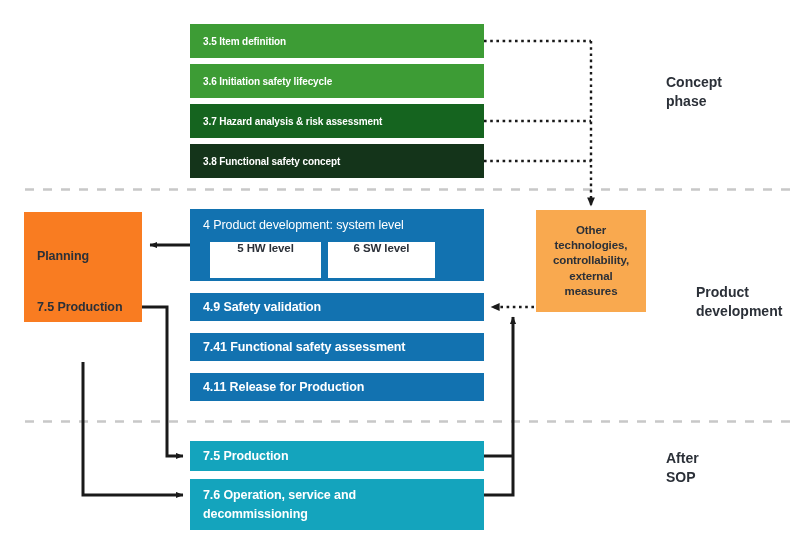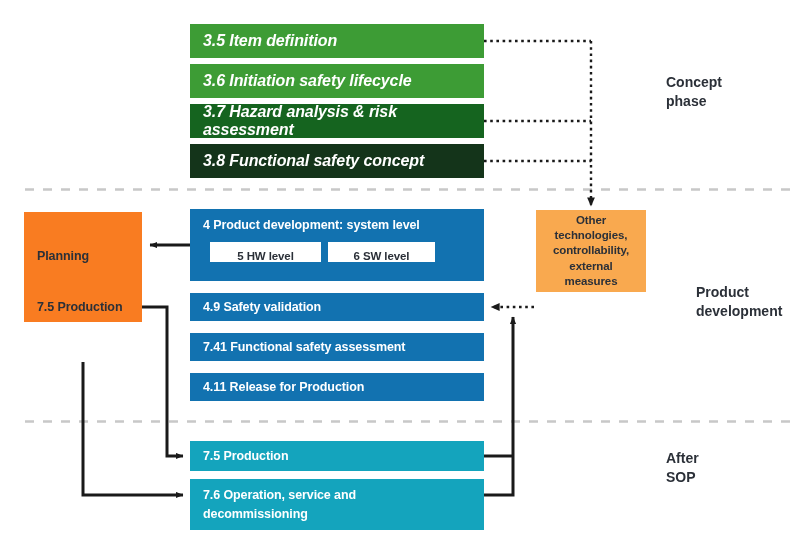--- a/index.html
+++ b/index.html
@@ -39,23 +39,22 @@
   .box-label {
     display: block;
     white-space: pre-line;
   }
   
   .green-box {
     left: 190px;
     width: 294px;
     height: 34px;
     color: #ffffff;
-    font-size: 16px;
-    padding-left: 13px;
-    font-style: italic;
+    font-size: 10px;
+    padding-left: 13px;
   }
   .g1 { top: 24px;  background: #3d9c35; }
   .g2 { top: 64px;  background: #3d9c35; }
   .g3 { top: 104px; background: #15641f; }
   .g4 { top: 144px; background: #14341a; }
 
   
   .blue-box {
     left: 190px;
     width: 294px;
@@ -68,40 +67,40 @@
     top: 209px;
     height: 72px;
     display: block;
     padding-top: 9px;
     padding-left: 0;
   }
   .b-main .main-title {
     display: block;
     padding-left: 13px;
     font-size: 12.5px;
-    font-weight: bold;
+    font-weight: normal;
     color: #ffffff;
   }
   .sub-row {
     position: absolute;
     left: 20px;
     top: 33px;
     display: flex;
     gap: 7px;
   }
   .white-box {
     box-sizing: border-box;
     width: 111px;
-    height: 20px;
+    height: 36px;
     background: #ffffff;
     color: #2b3038;
     font-size: 11.5px;
     font-weight: bold;
     display: flex;
-    align-items: flex-end;
+    align-items: flex-start;
     justify-content: center;
   }
   .white-box.sw { width: 107px; }
   .b2 { top: 293px; height: 28px; display: flex; align-items: center; }
   .b3 { top: 333px; height: 28px; display: flex; align-items: center; }
   .b4 { top: 373px; height: 28px; display: flex; align-items: center; }
 
   
   .orange-box {
     background: #f97c21;
@@ -120,21 +119,21 @@
   }
   .o-oper {
     left: 24px; top: 332px;
     width: 118px; height: 30px;
     padding-left: 13px;
   }
 
   
   .o-other {
     left: 536px; top: 210px;
-    width: 110px; height: 82px;
+    width: 110px; height: 102px;
     background: #f9a council;
     background: #f9a council;
   }
   .o-other {
     background: #faa council;
   }
   .o-other {
     background: #f9a94f;
     color: #2b3038;
     font-size: 11.5px;

